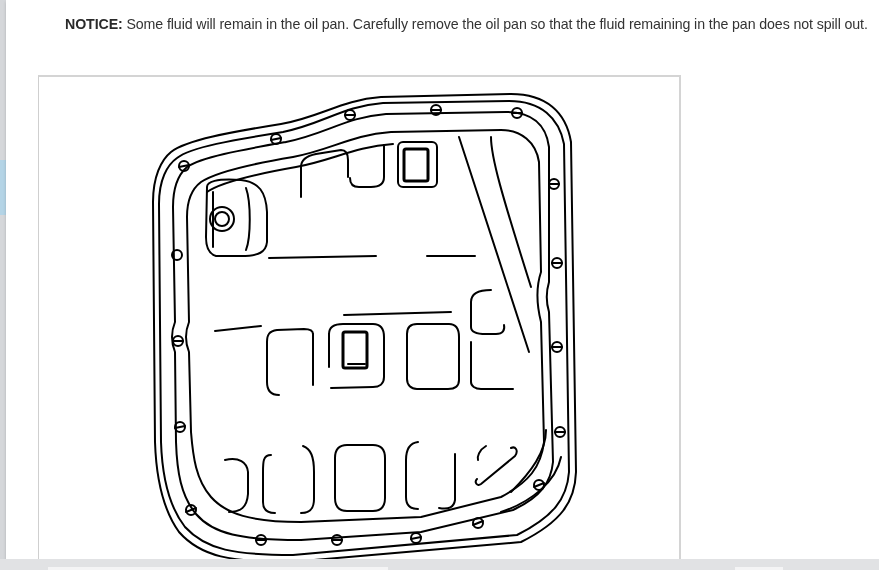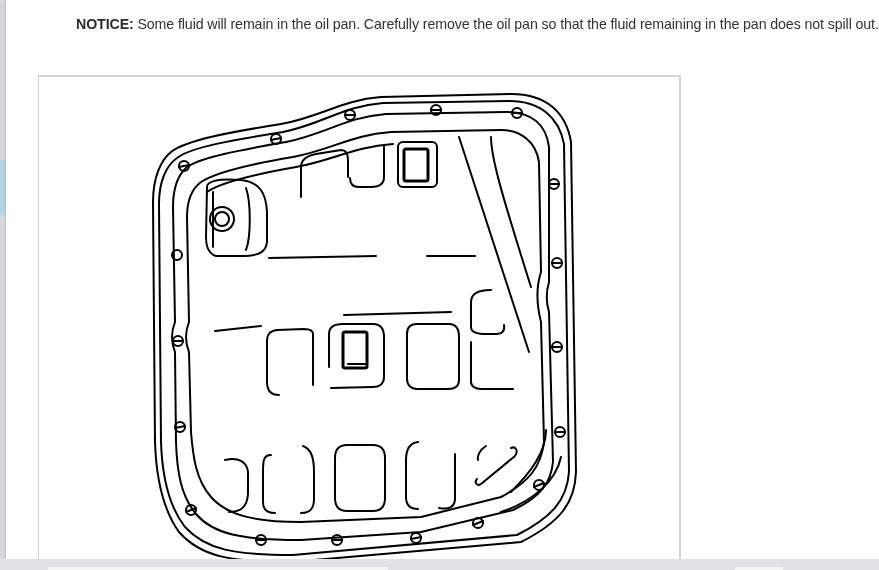--- a/index.html
+++ b/index.html
@@ -18,21 +18,21 @@
     }
     .page {
       position: absolute; left: 6px; top: 0; width: 873px; height: 559px;
       background: #ffffff;
       box-shadow: 0 2px 3px rgba(0,0,0,0.18);
     }
     .notice {
       position: absolute; left: 59px; top: 16px;
       font-size: 14.2px; color: #333333; white-space: nowrap; letter-spacing: -0.1px;
     }
-    .notice b { font-weight: bold; color: #2a2a2a; margin-left: 11px; }
+    .notice b { font-weight: bold; color: #2a2a2a; }
     .figure {
       position: absolute; left: 32px; top: 75px; width: 640px; height: 490px;
       border-top: 2px solid #d4d4d4; border-left: 1px solid #cfcfcf; border-right: 2px solid #d4d4d4;
       background: #ffffff; overflow: hidden;
     }
     .figure svg { position: absolute; left: 0; top: 0; }
     .bottom-bar {
       position: absolute; left: 0; top: 559px; width: 879px; height: 11px;
       background: #e1e2e4;
     }

